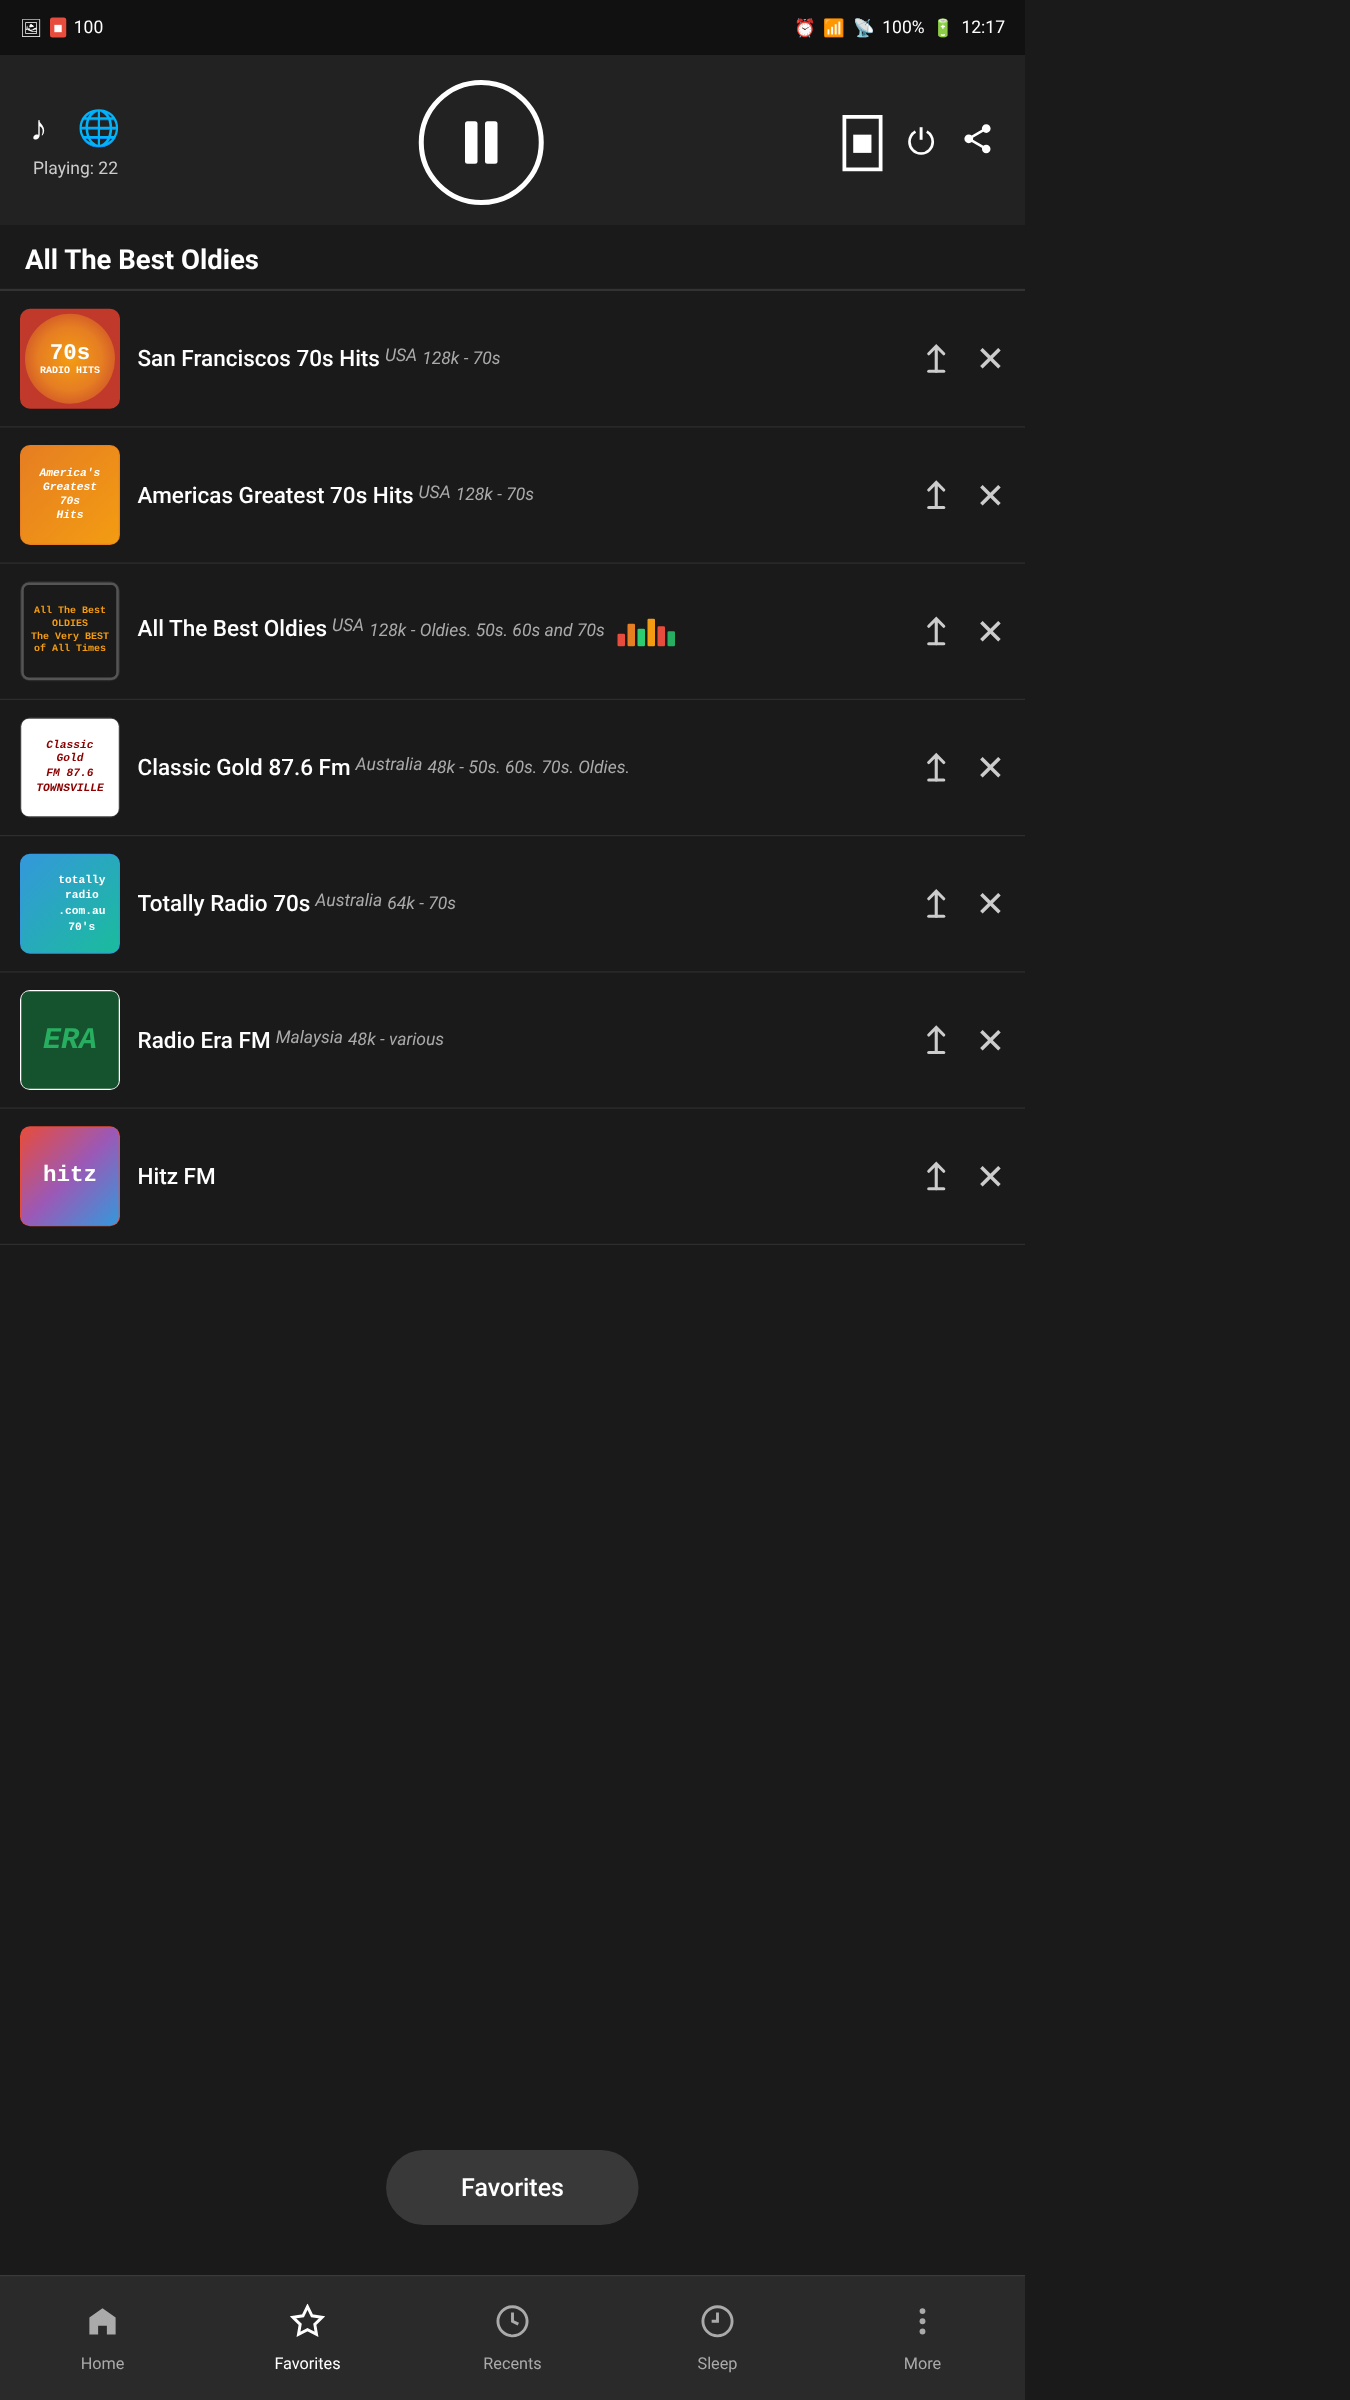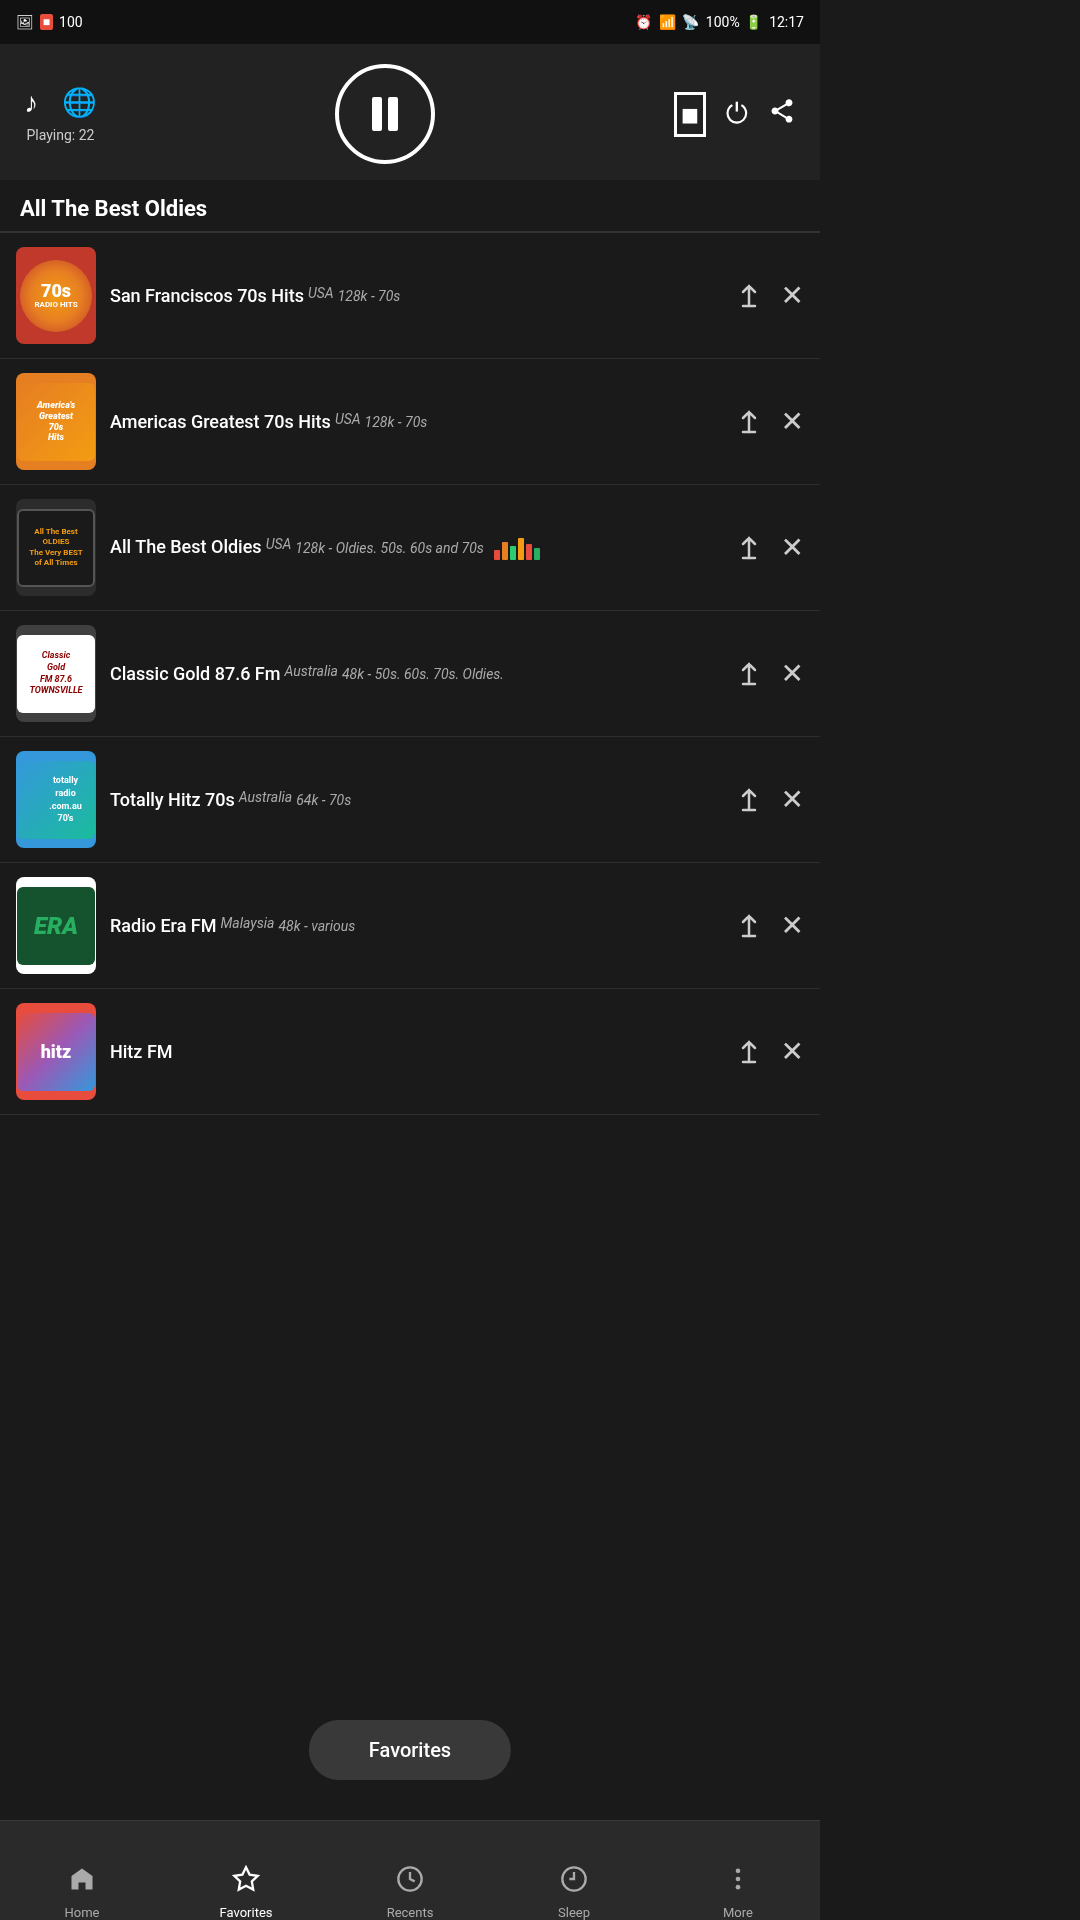--- a/index.html
+++ b/index.html
@@ -112,30 +112,31 @@
     .station-item {
       display: flex;
       align-items: center;
       padding: 14px 16px;
       border-bottom: 1px solid #2e2e2e;
       gap: 14px;
       cursor: pointer;
     }
     .station-logo {
       width: 80px;
-      height: 97px;
+      height: 80px;
       border-radius: 8px;
       flex-shrink: 0;
       display: flex;
       align-items: center;
       justify-content: center;
       font-size: 10px;
       font-weight: bold;
       text-align: center;
       overflow: hidden;
+      font-family: Liberation Mono, monospace;
     }
     .logo-sf70s {
       background: #c0392b;
       position: relative;
     }
     .logo-sf70s-inner {
       width: 72px;
       height: 72px;
       border-radius: 50%;
       background: radial-gradient(circle, #f39c12, #e67e22, #c0392b);
@@ -353,21 +354,21 @@
       background: #2a2a2a;
       display: flex;
       border-top: 1px solid #3a3a3a;
       height: 100px;
     }
     .nav-item {
       flex: 1;
       display: flex;
       flex-direction: column;
       align-items: center;
-      justify-content: flex-end;
+      justify-content: center;
       gap: 6px;
       cursor: pointer;
       color: #aaa;
     }
     .nav-item.active {
       color: #fff;
     }
     .nav-icon {
       font-size: 26px;
     }
@@ -530,21 +531,21 @@
       <span class="action-btn" style="font-size:28px; color:#ccc;">✕</span>
     </div>
   </div>
     <div class="station-item">
     <div class="station-logo logo-tr70s">
       <div class="logo-tr70s-inner">
           <div class="logo-tr70s-text">totally<br>radio<br>.com.au<br>70's</div>
         </div>
     </div>
     <div class="station-info">
-      <span class="station-name">Totally Hitz 70s</span>
+      <span class="station-name">Totally Radio 70s</span>
       <span class="station-country">Australia</span>
       <div class="station-bitrate-row">
         <span class="station-bitrate">64k - 70s</span>
 
       </div>
     </div>
     <div class="station-actions">
       <span class="action-btn">
         <svg width="24" height="28" viewBox="0 0 24 28" fill="#ccc">
           <path d="M12 4 L12 24 M6 10 L12 4 L18 10" stroke="#ccc" stroke-width="2.5" fill="none" stroke-linecap="round"></path>

